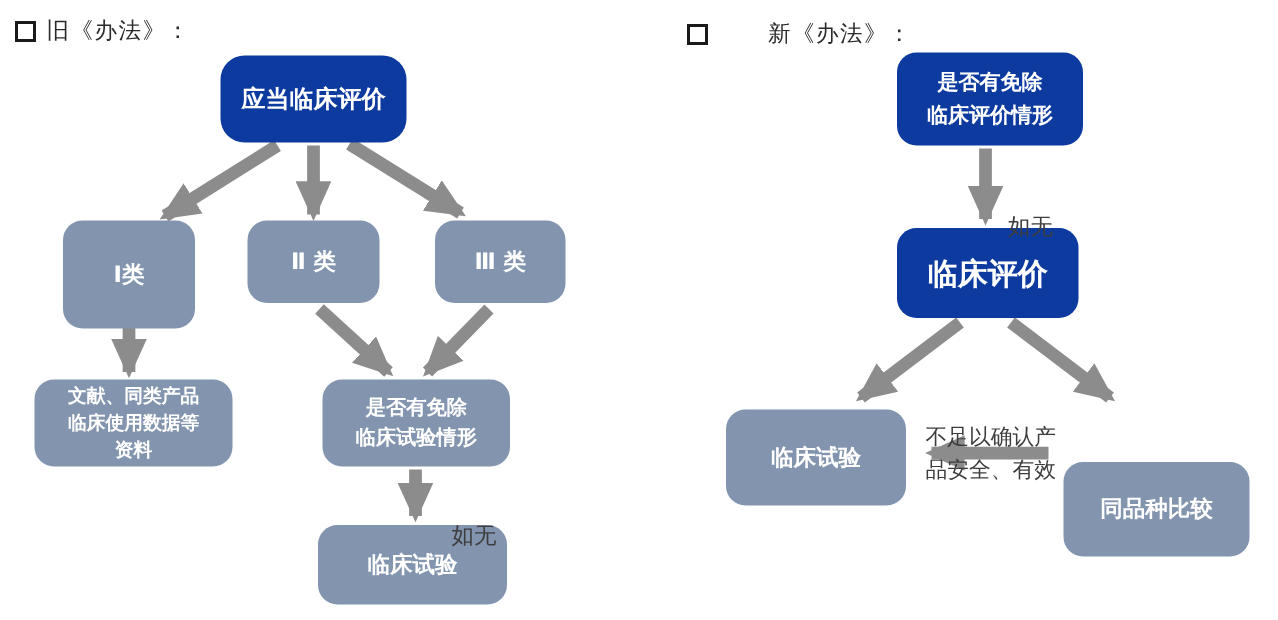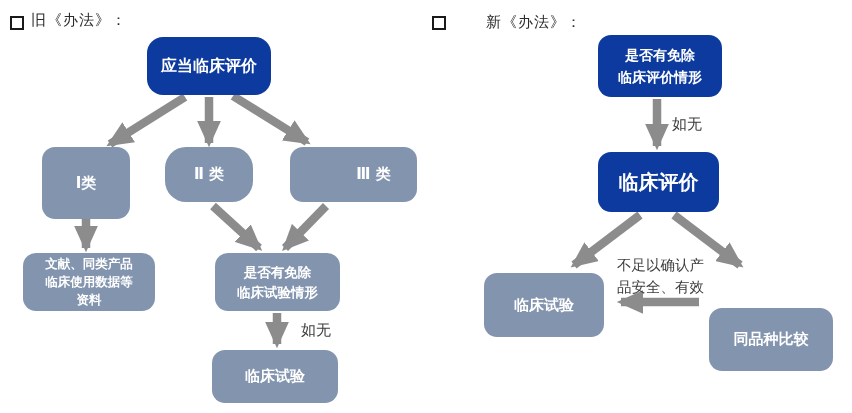--- a/index.html
+++ b/index.html
@@ -43,40 +43,41 @@
     line-height:1.5;
   }
   .blue{background:var(--dark-blue);}
   .gray{background:var(--gray-blue);}
   .edge-label{
     position:absolute;
     color:var(--label-text);
     white-space:pre-line;
     font-size:15px;
     line-height:1.5;
+    margin-top:27px;
   }
   
   #box-should-eval {left:147px;top:37px; width:124px;height:58px;font-size:16px;border-radius:16px;}
   #box-class1     {left:42px; top:147px;width:88px; height:72px;font-size:15px;}
-  #box-class2     {left:165px;top:147px;width:88px; height:55px;font-size:15px;border-radius:21px;}
-  #box-class3     {left:290px;top:147px;width:87px; height:55px;font-size:15px;padding-left:40px;}
+  #box-class2     {left:165px;top:147px;width:88px; height:55px;font-size:15px;}
+  #box-class3     {left:290px;top:147px;width:87px; height:55px;font-size:15px;}
   #box-literature {left:23px; top:253px;width:132px;height:58px;font-size:12.5px;line-height:1.45;}
   #box-exempt-trial{left:215px;top:253px;width:125px;height:58px;font-size:13.5px;}
   #box-trial-old  {left:212px;top:350px;width:126px;height:53px;font-size:15px;}
   
   #box-exempt-eval{left:598px;top:35px; width:124px;height:62px;font-size:14px;line-height:1.6;}
   #box-eval       {left:598px;top:152px;width:121px;height:60px;font-size:20px;}
   #box-trial-new  {left:484px;top:273px;width:120px;height:64px;font-size:15px;}
   #box-same-kind  {left:709px;top:270px;width:124px;height:63px;font-size:15px;margin-top:38px;}
   
   #lbl-ifnone-old {left:301px;top:319px;}
   #lbl-ifnone-new {left:672px;top:113px;}
   #lbl-insufficient{left:617px;top:255px;font-size:14.5px;}
-  #heading-old{left:10px;top:11px;align-items:flex-end;}
-  #heading-new{left:432px;top:13px;gap:40px;}
+  #heading-old{left:10px;top:11px;}
+  #heading-new{left:458px;top:13px;gap:40px;}
 </style>
 </head>
 <body>
 
 <div id="canvas">
 
   <svg id="arrows" viewBox="0 0 852 413" xmlns="http://www.w3.org/2000/svg">
     <defs>
       <marker id="ah" markerUnits="strokeWidth" markerWidth="3.2" markerHeight="2.8" refX="2.6" refY="1.4" orient="auto">
         <path d="M0,0 L3.1,1.4 L0,2.8 Z" style="fill:var(--arrow-gray)"></path>

